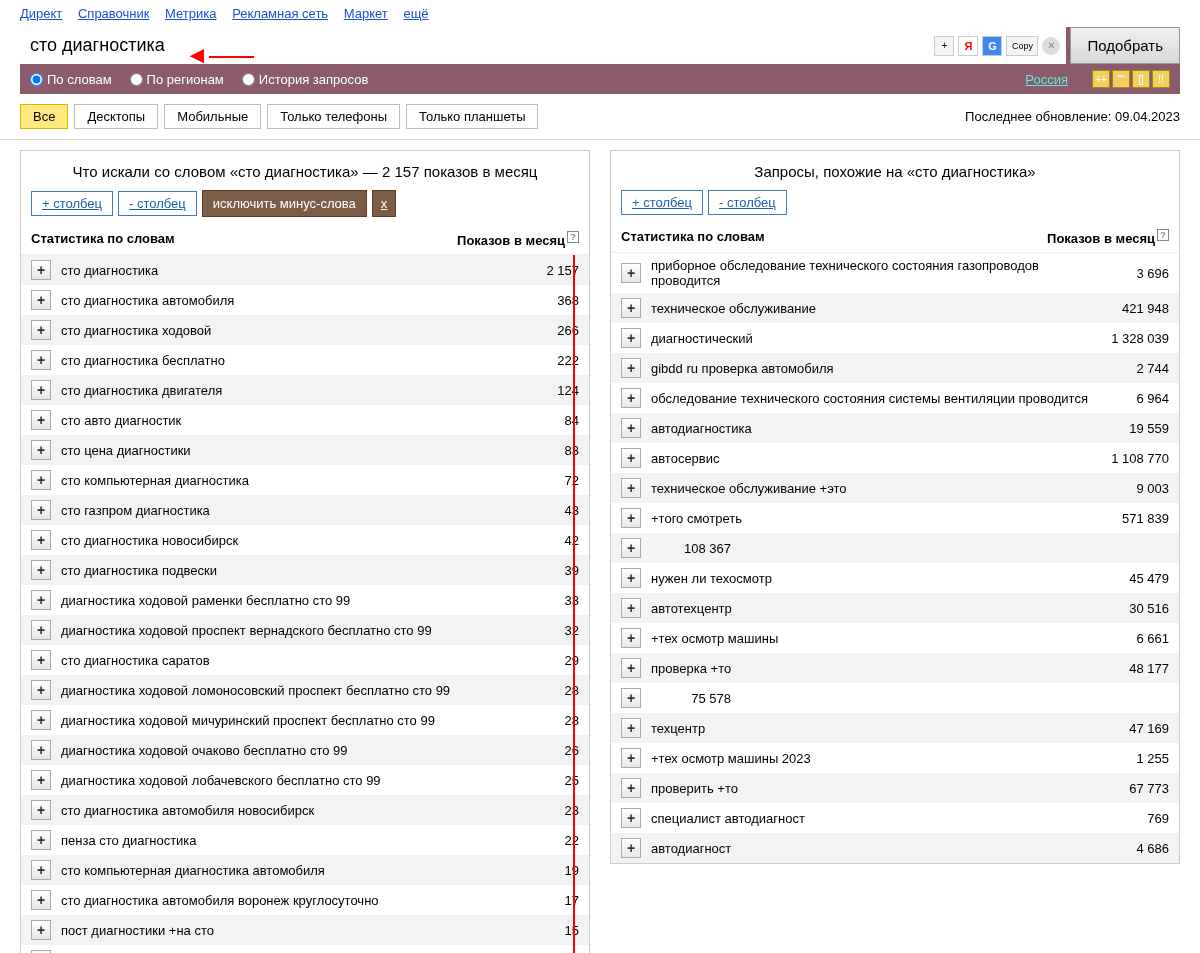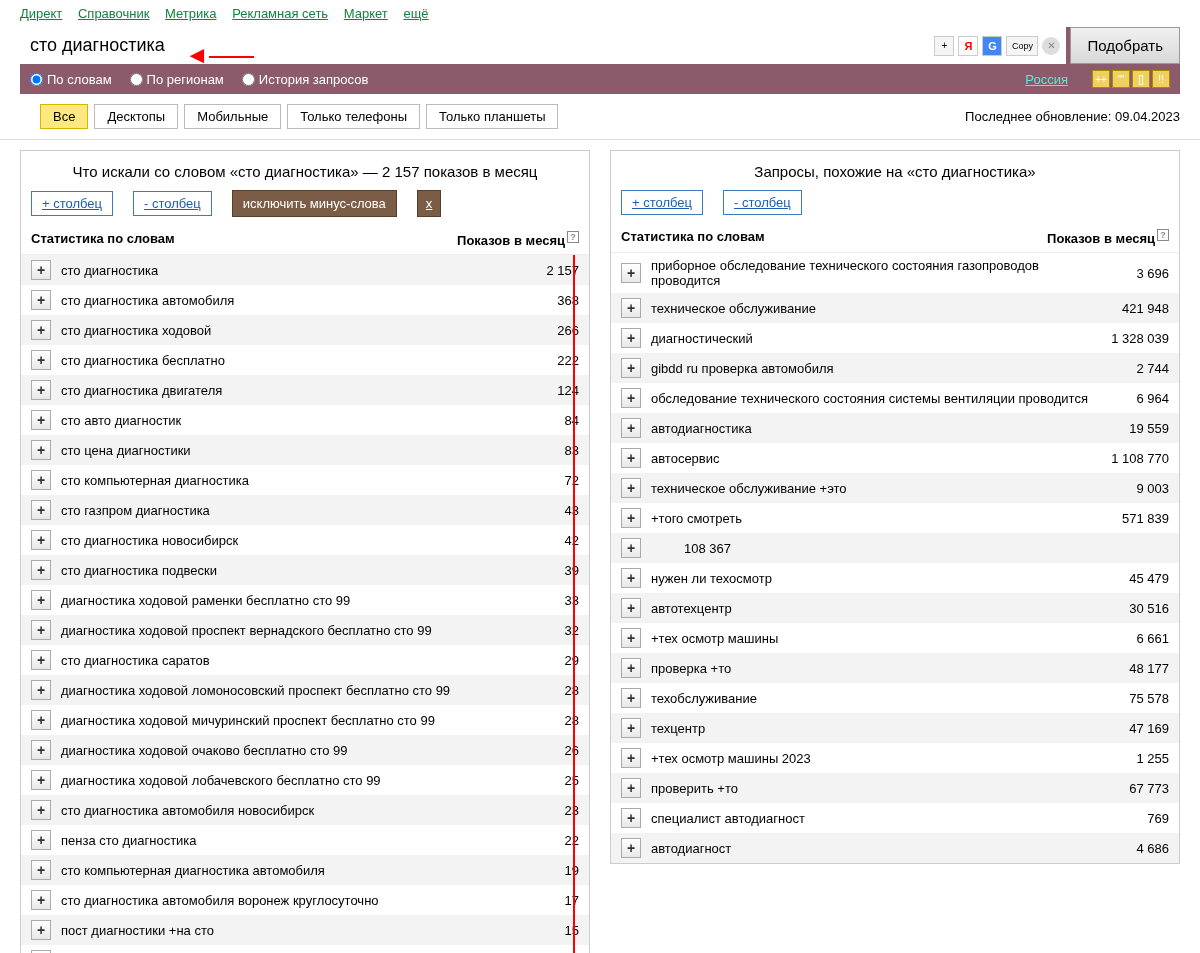--- a/index.html
+++ b/index.html
@@ -1,44 +1,44 @@
 <!DOCTYPE html>
 <html><head>
 <meta charset="utf-8">
 <style>
 * { box-sizing: border-box; margin: 0; padding: 0; }
 body { font-family: Arial, sans-serif; font-size: 13px; color: #000; background: #fff; }
 .top-nav { padding: 6px 20px; font-size: 13px; }
-.top-nav a { color: #15803d; text-decoration: underline; margin-right: 12px; }
+.top-nav a { color: #1d4ed8; text-decoration: underline; margin-right: 12px; }
 .search-bar { background: #8b5a6b; padding: 0; position: relative; margin: 0 20px; }
 .search-row { display: flex; align-items: stretch; }
 .search-input { flex: 1; background: #fff; border: none; padding: 8px 10px; font-size: 18px; outline: none; }
 .search-tools { display: flex; align-items: center; gap: 4px; padding: 0 6px; background: #fff; }
 .tool-btn { width: 20px; height: 20px; border: 1px solid #ccc; background: #f5f5f5; font-size: 10px; display: flex; align-items: center; justify-content: center; cursor: pointer; }
 .ya-icon { background: #fff; color: #f00; font-weight: bold; font-size: 11px; border: 1px solid #ccc; }
 .g-icon { background: #4285f4; color: #fff; font-weight: bold; font-size: 11px; }
 .copy-btn { width: 32px; font-size: 9px; }
 .clear-btn { width: 18px; height: 18px; border-radius: 50%; background: #ddd; color: #888; border: none; }
 .submit-btn { background: linear-gradient(#f0f0f0,#d8d8d8); border: 1px solid #999; padding: 6px 16px; font-size: 15px; cursor: pointer; margin-left: 4px; }
 .filter-row { background: #8b5a6b; color: #fff; padding: 6px 10px; display: flex; align-items: center; gap: 18px; font-size: 13px; }
 .filter-row label { display: flex; align-items: center; gap: 4px; cursor: pointer; }
 .region-link { margin-left: auto; color: #5eead4; text-decoration: underline; }
 .mini-btns { display: flex; gap: 2px; margin-left: 6px; }
 .mini-btn { width: 18px; height: 18px; background: #f0d060; border: 1px solid #aa8800; font-size: 10px; display: flex; align-items: center; justify-content: center; }
 .arrow-annotation { position: absolute; top: 14px; left: 165px; color: #f00; font-size: 24px; pointer-events: none; }
 .arrow-line { display: inline-block; width: 45px; height: 2px; background: #f00; vertical-align: middle; }
 .tabs-row { display: flex; align-items: center; padding: 10px 20px; gap: 6px; border-bottom: 1px solid #ddd; }
 .tab { border: 1px solid #bbb; padding: 4px 12px; background: #fff; cursor: pointer; font-size: 13px; }
-.tab.active { background: #ffe97f; border-color: #d4b800; margin-left: 20px; }
+.tab.active { background: #ffe97f; border-color: #d4b800; }
 .update-info { margin-left: auto; font-size: 13px; text-align: center; }
 .columns { display: flex; gap: 20px; padding: 10px 20px; align-items: flex-start; }
 .panel { border: 1px solid #ccc; background: #fff; flex: 1; position: relative; }
 .panel-left { flex: 0 0 570px; }
 .panel-header { text-align: center; padding: 12px 10px 10px; font-size: 15px; }
-.panel-controls { display: flex; gap: 20px; padding: 0 10px 10px; align-items: center; }
+.panel-controls { display: flex; gap: 5px; padding: 0 10px 10px; align-items: center; }
 .ctrl-btn { border: 1px solid #3b7cc0; color: #1a5fb4; background: #fff; padding: 4px 10px; font-size: 13px; cursor: pointer; text-decoration: underline; }
 .minus-btn { background: #7a5c47; color: #fff; border: 1px solid #5a3c27; padding: 5px 10px; text-decoration: none; }
 .x-btn { background: #7a5c47; color: #fff; border: 1px solid #5a3c27; padding: 5px 8px; }
 .table-head { display: flex; padding: 4px 10px 6px; font-weight: bold; font-size: 13px; border-bottom: 1px solid #eee; }
 .th-left { flex: 1; }
 .th-right { text-align: right; }
 .help-icon { display: inline-block; width: 12px; height: 12px; border: 1px solid #888; font-size: 9px; text-align: center; line-height: 11px; color: #888; vertical-align: super; margin-left: 2px; }
 .row { display: flex; align-items: center; padding: 5px 10px; font-size: 13px; }
 .row:nth-child(even) { background: #f3f3f3; }
 .row:nth-child(odd) { background: #fff; }
@@ -319,21 +319,20 @@
           <div class="kw">+тех осмотр машины</div>
           <div class="cnt">6 661</div>
         </div>
         <div class="row">
           <div class="plus-box">+</div>
           <div class="kw">проверка +то</div>
           <div class="cnt">48 177</div>
         </div>
         <div class="row">
           <div class="plus-box">+</div>
-          <div class="kw">техобслуживание</div>
           <div class="cnt">75 578</div>
         </div>
         <div class="row">
           <div class="plus-box">+</div>
           <div class="kw">техцентр</div>
           <div class="cnt">47 169</div>
         </div>
         <div class="row">
           <div class="plus-box">+</div>
           <div class="kw">+тех осмотр машины 2023</div>

